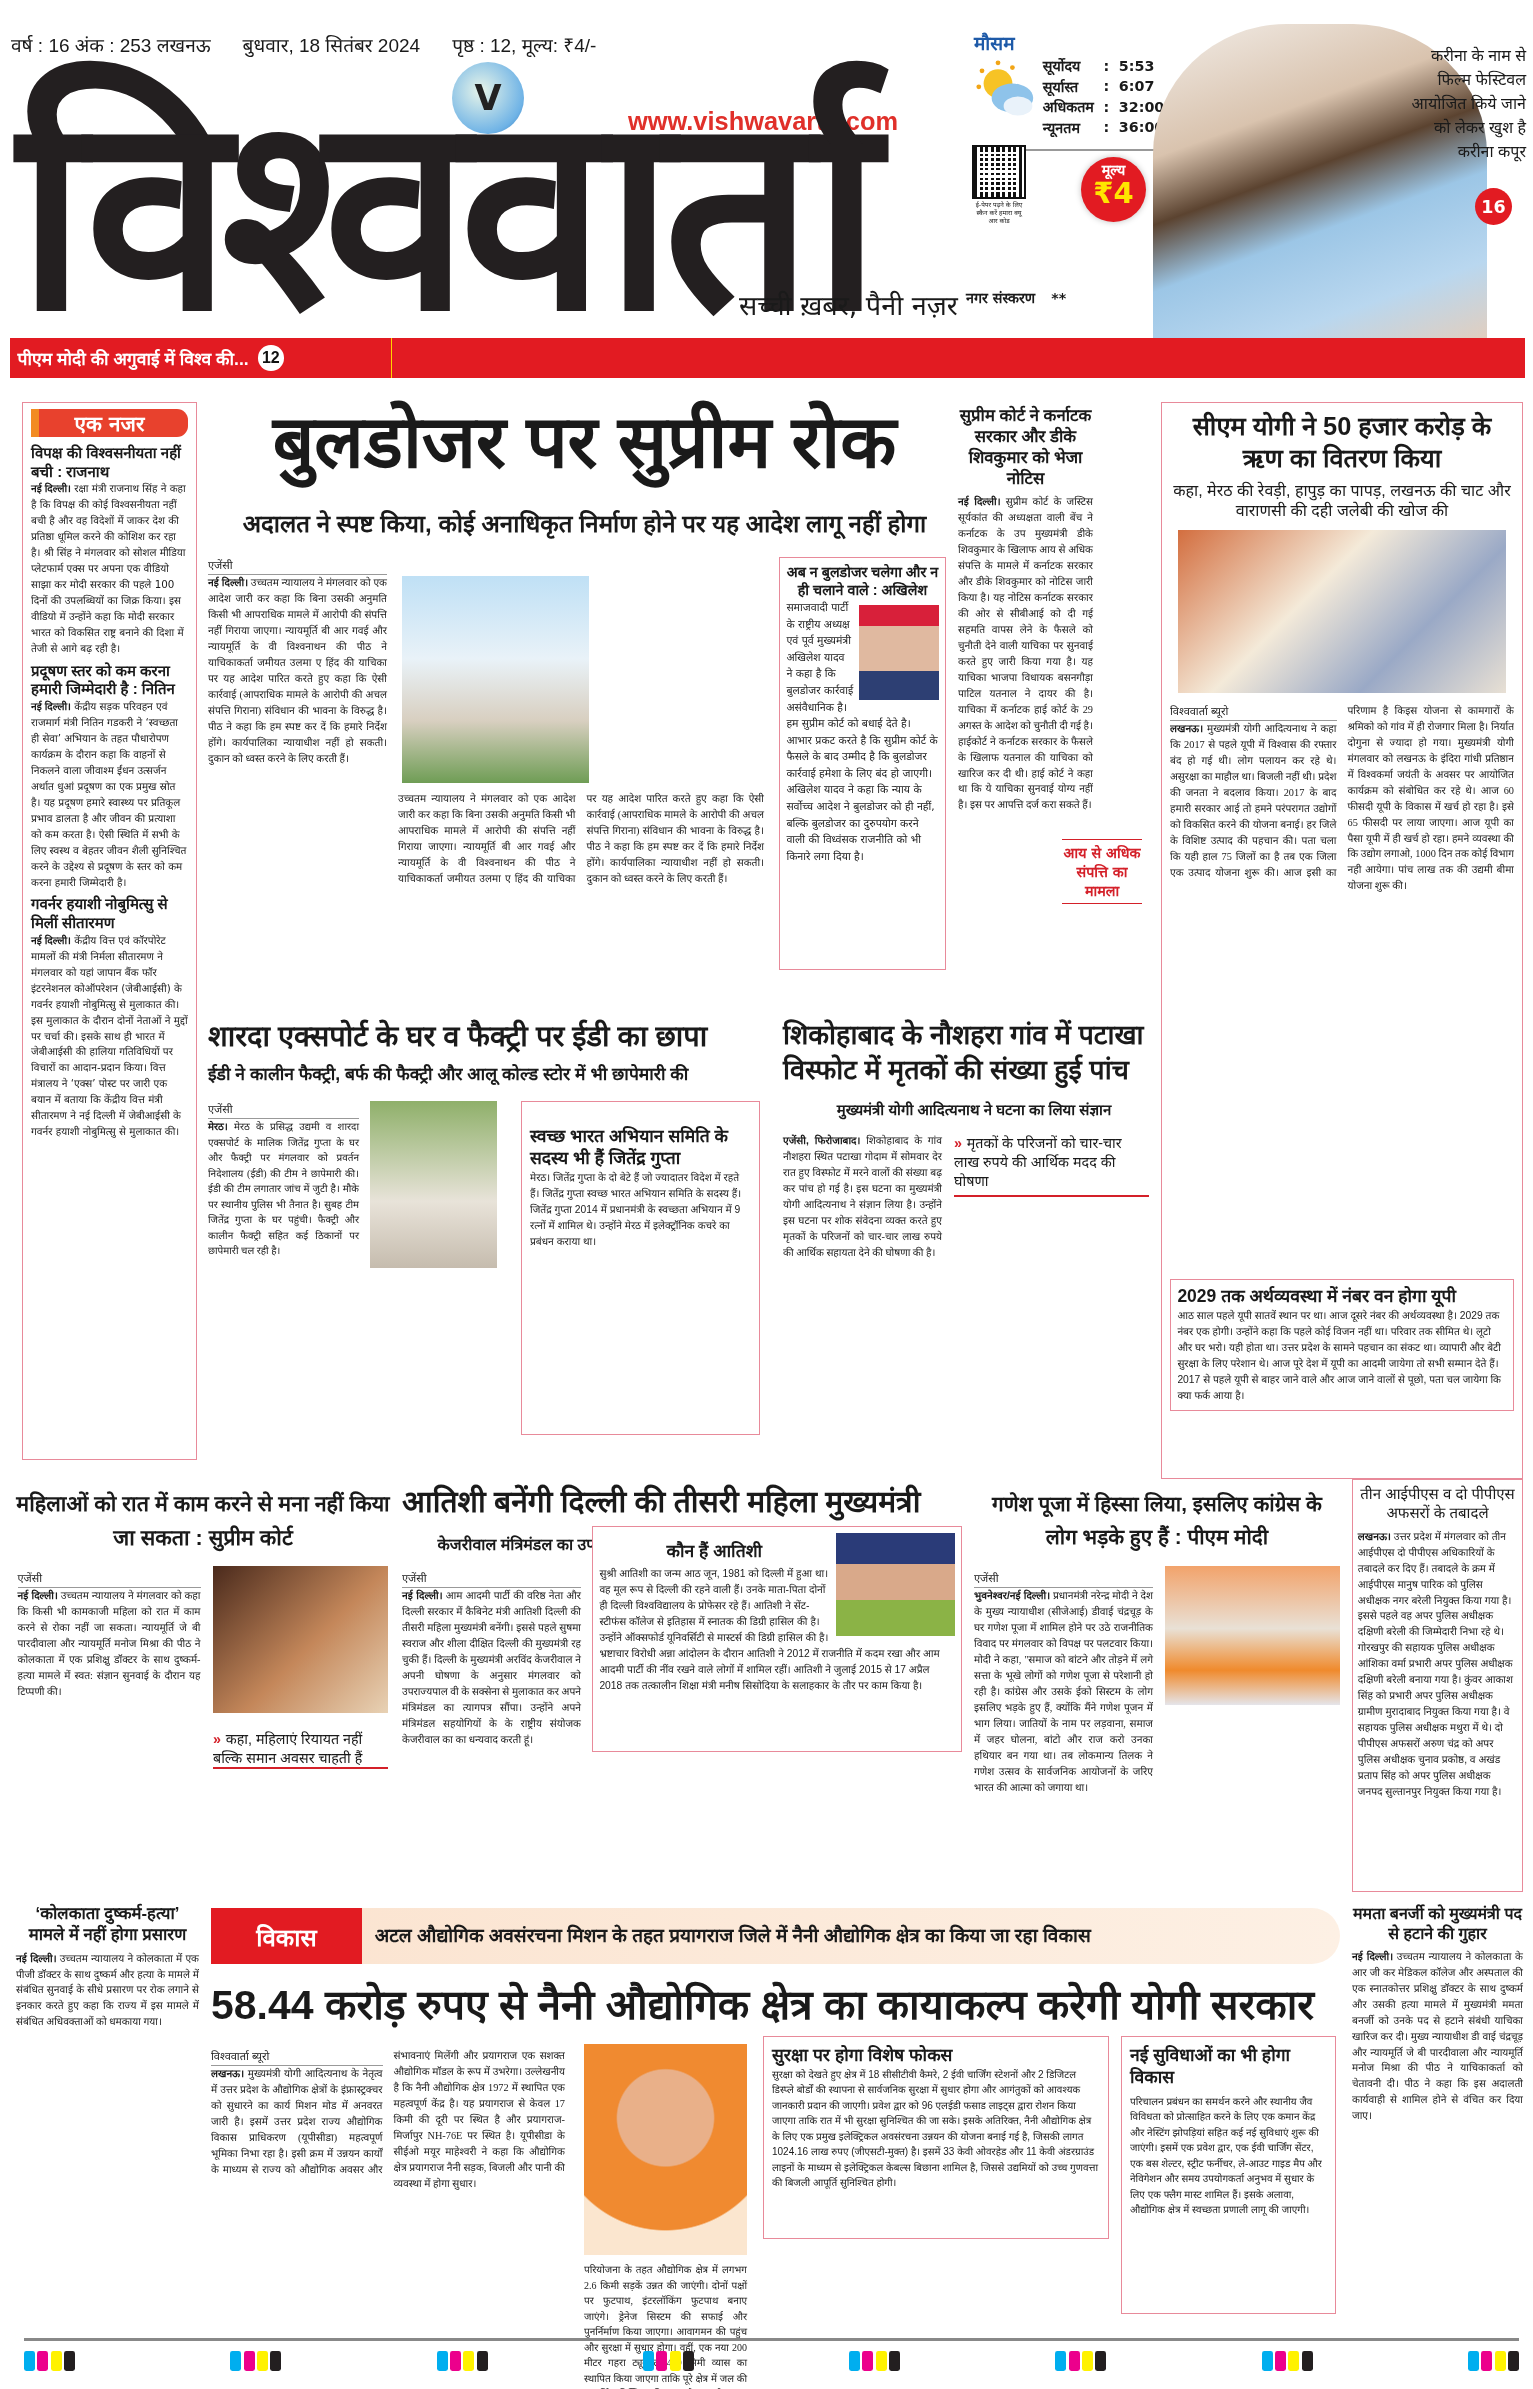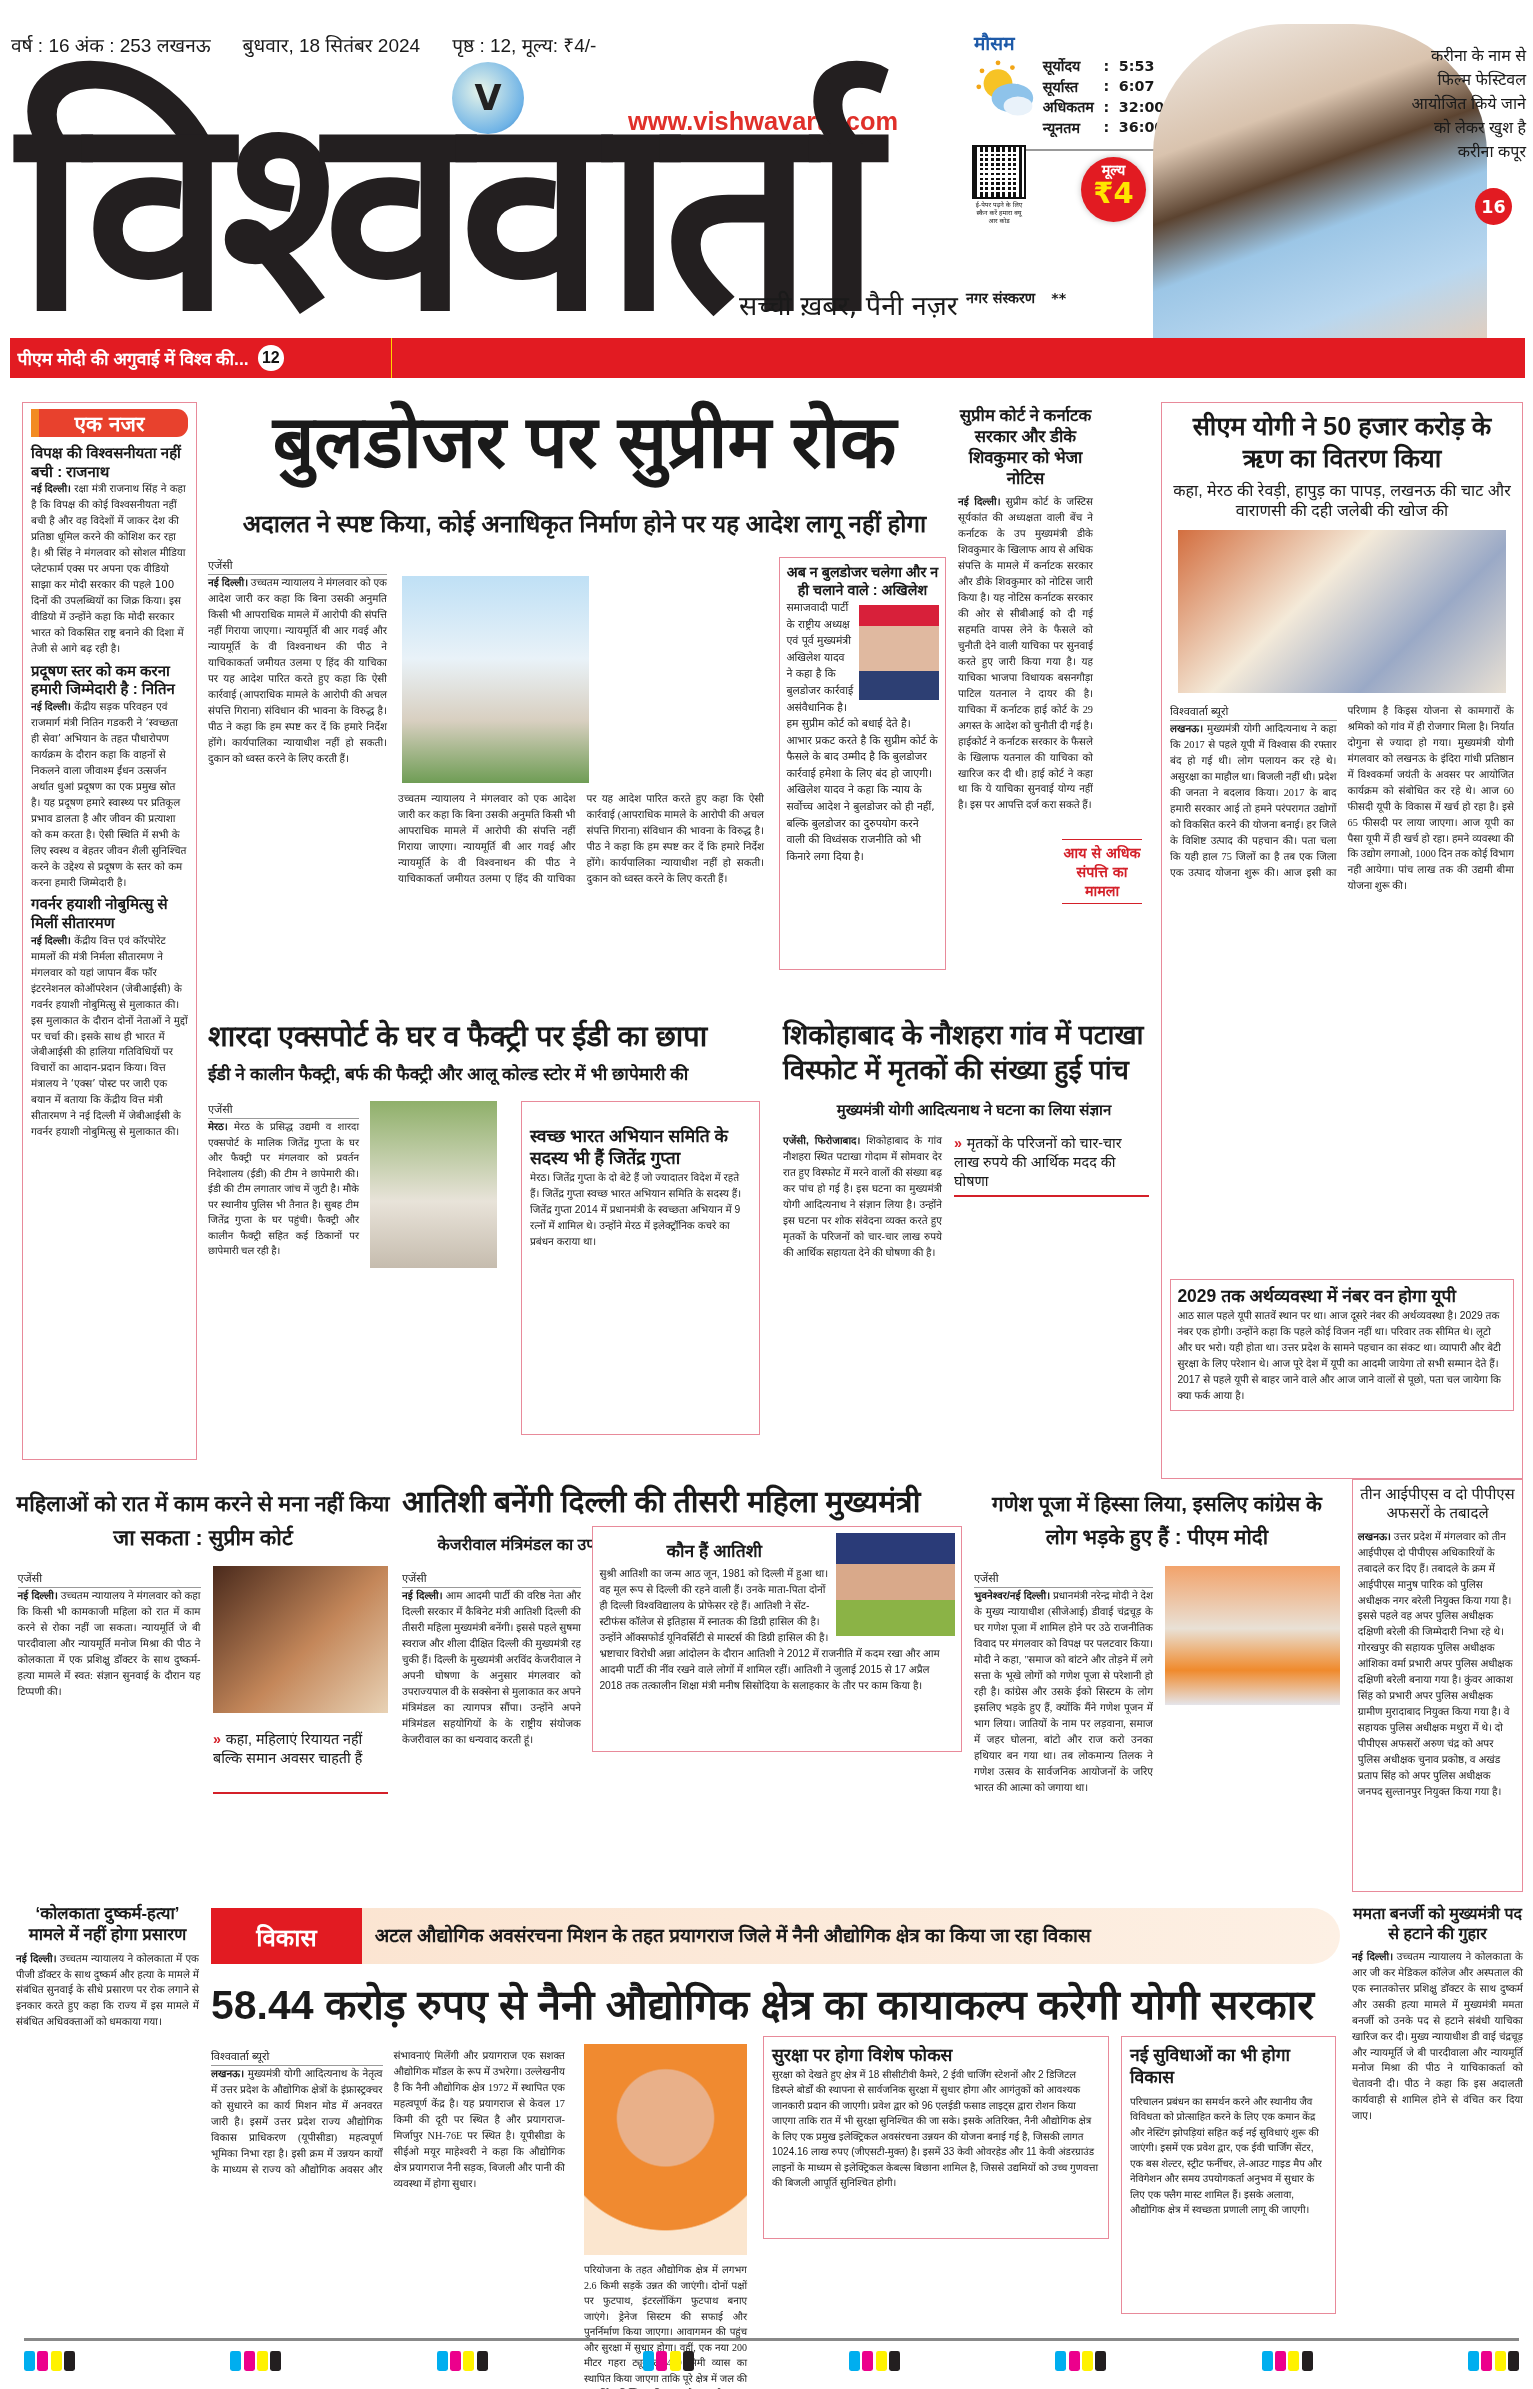--- a/index.html
+++ b/index.html
@@ -186,21 +186,21 @@
 <div class="abs h2" style="top:1101px;left:795px;width:358px;font-size:15px;text-align:center">मुख्यमंत्री योगी आदित्यनाथ ने घटना का लिया संज्ञान</div>
 <div class="abs body" style="top:1133px;left:783px;width:159px"><b>एजेंसी, फिरोजाबाद।</b> <span>शिकोहाबाद के गांव नौशहरा स्थित पटाखा गोदाम में सोमवार देर रात हुए विस्फोट में मरने वालों की संख्या बढ़ कर पांच हो गई है। इस घटना का मुख्यमंत्री योगी आदित्यनाथ ने संज्ञान लिया है। उन्होंने इस घटना पर शोक संवेदना व्यक्त करते हुए मृतकों के परिजनों को चार-चार लाख रुपये की आर्थिक सहायता देने की घोषणा की है।</span></div>
 <div class="abs" style="top:1133px;left:954px;width:195px;font-size:14.3px;border-bottom:2.4px solid #d42029;padding-bottom:4.8px;font-family:'Liberation Sans',sans-serif"><span class="quote-arrow">»</span><span>मृतकों के परिजनों को चार-चार लाख रुपये की आर्थिक मदद की घोषणा</span></div>
 
 <div class="abs h2" style="top:1487px;left:16px;width:374px;font-size:21.5px;text-align:center;line-height:1.6">महिलाओं को रात में काम करने से मना नहीं किया जा सकता : सुप्रीम कोर्ट</div>
 <div class="abs" style="top:1570px;left:17.5px;width:183px">
   <div class="byline">एजेंसी</div>
   <div class="body"><b>नई दिल्ली।</b> <span>उच्चतम न्यायालय ने मंगलवार को कहा कि किसी भी कामकाजी महिला को रात में काम करने से रोका नहीं जा सकता। न्यायमूर्ति जे बी पारदीवाला और न्यायमूर्ति मनोज मिश्रा की पीठ ने कोलकाता में एक प्रशिक्षु डॉक्टर के साथ दुष्कर्म-हत्या मामले में स्वत: संज्ञान सुनवाई के दौरान यह टिप्पणी की।</span></div>
 </div>
 <div class="abs pic" style="top:1566px;left:213px;width:175px;height:147px;background:linear-gradient(135deg,#4a2a1c,#c4875a 55%,#e8d2b5)"></div>
-<div class="abs" style="top:1729px;left:213px;width:175px;font-size:14.3px;border-bottom:2.4px solid #d42029;padding-bottom:25px;font-family:'Liberation Sans',sans-serif"><span class="quote-arrow">»</span><span>कहा, महिलाएं रियायत नहीं बल्कि समान अवसर चाहती हैं</span></div>
+<div class="abs" style="top:1729px;left:213px;width:175px;font-size:14.3px;border-bottom:2.4px solid #d42029;padding-bottom:0;font-family:'Liberation Sans',sans-serif"><span class="quote-arrow">»</span><span>कहा, महिलाएं रियायत नहीं बल्कि समान अवसर चाहती हैं</span></div>
 
 <div class="abs h2" style="top:1483px;left:402px;width:557px;font-size:30px;font-weight:900">आतिशी बनेंगी दिल्ली की तीसरी महिला मुख्यमंत्री</div>
 <div class="abs h2" style="top:1535px;left:402px;width:557px;font-size:16px;text-align:center">केजरीवाल मंत्रिमंडल का उपराज्यपाल को इस्तीफा, आतिशी का सरकार बनाने का दावा</div>
 <div class="abs" style="top:1570px;left:402px;width:179px">
   <div class="byline">एजेंसी</div>
   <div class="body"><b>नई दिल्ली।</b> <span>आम आदमी पार्टी की वरिष्ठ नेता और दिल्ली सरकार में कैबिनेट मंत्री आतिशी दिल्ली की तीसरी महिला मुख्यमंत्री बनेंगी। इससे पहले सुषमा स्वराज और शीला दीक्षित दिल्ली की मुख्यमंत्री रह चुकी हैं। दिल्ली के मुख्यमंत्री अरविंद केजरीवाल ने अपनी घोषणा के अनुसार मंगलवार को उपराज्यपाल वी के सक्सेना से मुलाकात कर अपने मंत्रिमंडल का त्यागपत्र सौंपा। उन्होंने अपने मंत्रिमंडल सहयोगियों के के राष्ट्रीय संयोजक केजरीवाल का का धन्यवाद करती हूं।</span></div>
 </div>
 <div class="abs box" style="top:1526px;left:592px;width:370px;height:226px;padding:6.4px">
   <div class="pic" style="float:right;width:119px;height:103px;margin-left:6.4px;background:linear-gradient(180deg,#2a3b78 0 30%,#d9a98a 30% 65%,#8bb346 65%)"></div>
   <div class="h2" style="font-size:17.5px;text-align:center;margin:8px 0 3.2px">कौन हैं आतिशी</div>

